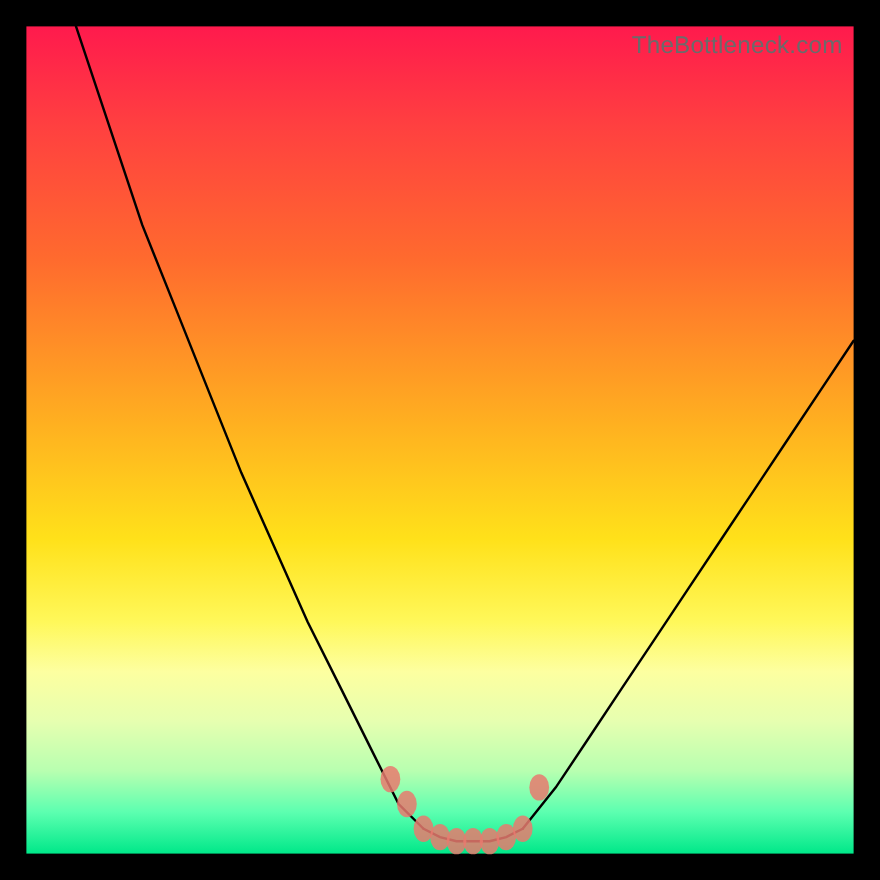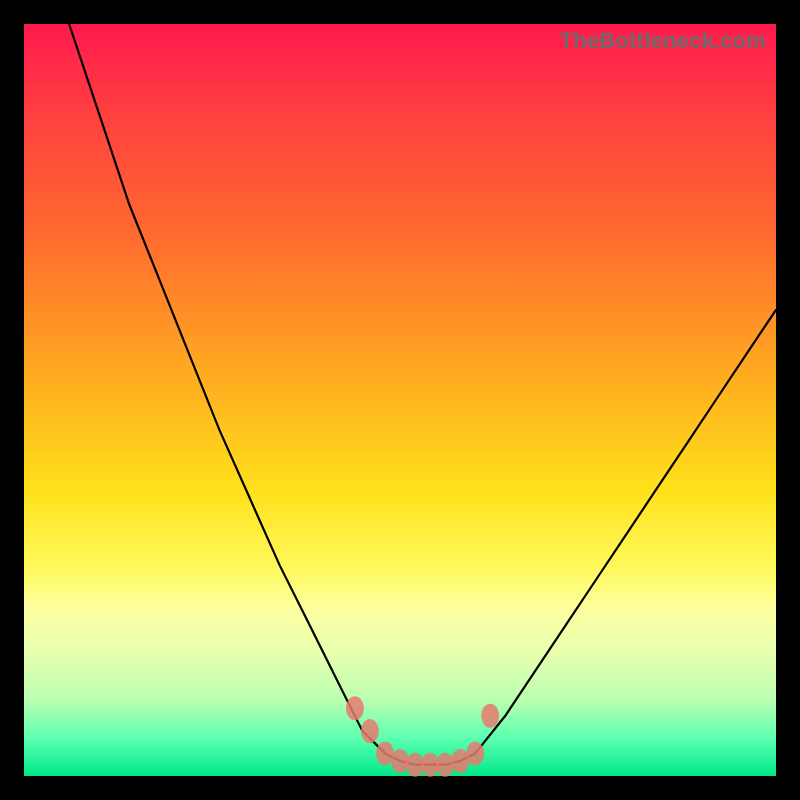--- a/index.html
+++ b/index.html
@@ -29,21 +29,21 @@
       #b8ffb0 90%,
       #5cffb0 95%,
       #00e889 100%);
   }
   .watermark {
     position: absolute;
     top: 4px;
     right: 10px;
     color: #6b6b6b;
     font-size: 22px;
-    font-weight: 700;
+    font-weight: 400;
     letter-spacing: 0.2px;
     user-select: none;
   }
   svg.curve {
     position: absolute;
     left: 0;
     top: 0;
     width: 752px;
     height: 752px;
     overflow: visible;

